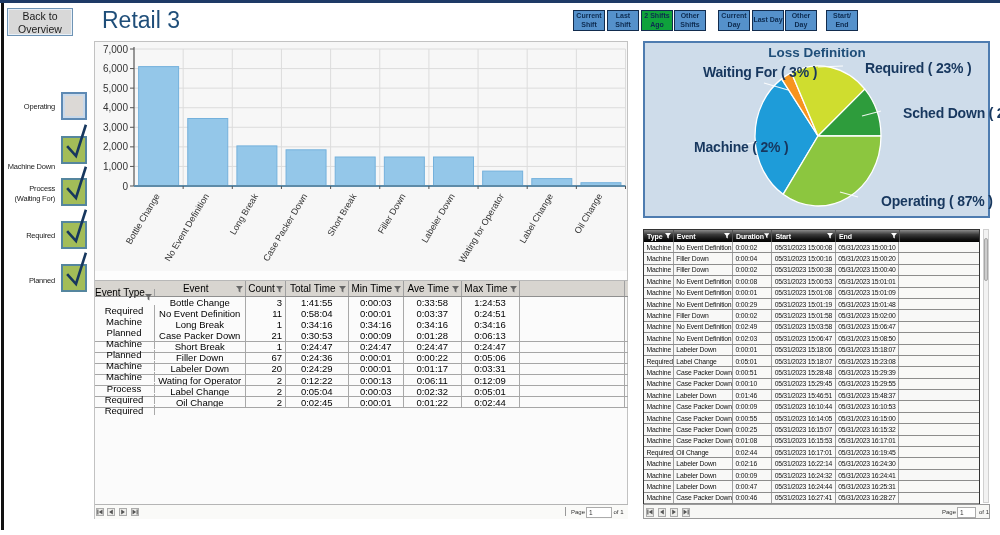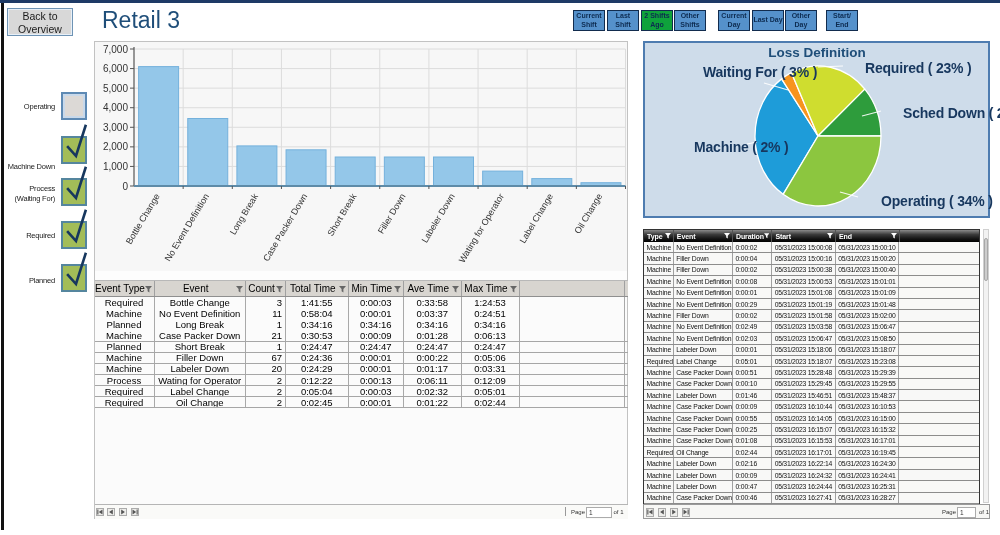--- a/index.html
+++ b/index.html
@@ -22,21 +22,21 @@
   .cbox.green { background:#A3BD58; border:2px solid #55869E; }
   
   #panel { left:94px; top:41px; width:534px; height:478px; border:1px solid #C2C2C2; background:#FBFBFB; }
   
   .ltab { font-size:9.5px; color:#000; }
   .lrow { display:flex; height:11.15px; }
   .lrow > div { border-right:1px solid #A9A9A9; height:100%; display:flex; align-items:center; justify-content:center; overflow:hidden; white-space:nowrap; }
   .lhead { display:flex; height:17px; background:#D8D5D0; border-bottom:1px solid #8F8F8F; border-top:1px solid #B8B8B8; font-size:10px; }
   .lhead > div { border-right:1px solid #A0A0A0; display:flex; align-items:center; justify-content:center; position:relative; padding-right:8px; }
   .lhead svg { position:absolute; right:2px; top:5px; }
-  .lc1{width:60px;} .lc2{width:91.5px;} .lc3{width:40px;} .lc4{width:62.5px;} .lc5{width:55.5px;} .lc6{width:57.5px;} .lc7{width:58px;} .lc8{width:105.5px;}
+  .lc1{width:60px;margin-top:8px;} .lc2{width:91.5px;} .lc3{width:40px;} .lc4{width:62.5px;} .lc5{width:55.5px;} .lc6{width:57.5px;} .lc7{width:58px;} .lc8{width:105.5px;}
   .lrow .lc3 { justify-content:flex-end; padding-right:3px; }
   .bline { border-bottom:1px solid #A6A6A6; }
   
   .pagerbtn { width:8px; height:8.5px; background:#EDEDEA; border:1px solid #ABABAB; display:flex; align-items:center; justify-content:center; font-size:5px; color:#444; line-height:1; }
   .ptext { font-size:6px; color:#333; }
   
   #piepanel { left:643px; top:41px; width:347px; height:177px; background:#CEDCEA; border:2px solid #4E7CB0; }
   #pietitle { left:643px; top:45px; width:348px; text-align:center; font-size:13.5px; font-weight:bold; color:#1F4E79; }
   .plabel { font-size:14px; font-weight:bold; color:#17375E; white-space:nowrap; letter-spacing:-0.2px;padding-left:20px; }
   
@@ -344,21 +344,21 @@
       <polyline points="121,42 145,49"></polyline>
       <polyline points="238,70 219,75"></polyline>
       <polyline points="104,103 114,101"></polyline>
       <polyline points="197,151 215,156"></polyline>
     </g>
   </svg>
   <div class="plabel abs" style="left:845px; top:60px;">Required ( 23% )</div>
   <div class="plabel abs" style="left:683px; top:64px;">Waiting For ( 3% )</div>
   <div class="plabel abs" style="left:883px; top:105px;">Sched Down ( 24% )</div>
   <div class="plabel abs" style="left:674px; top:139px;">Machine ( 2% )</div>
-  <div class="plabel abs" style="left:861px; top:193px;">Operating ( 34% )</div>
+  <div class="plabel abs" style="left:861px; top:193px;">Operating ( 87% )</div>
 
   <div class="abs rtab" style="left:643px; top:229px; width:337px; border:1px solid #333; border-bottom:none;">
     <div class="rhead">
       <div class="rc1">Type <svg width="6" height="6" viewBox="0 0 7 7">
             <path d="M0 0h7L4.4 3.1v3.4L2.6 5.2V3.1z" fill="#fff"></path>
           </svg></div>
       <div class="rc2">Event <svg width="6" height="6" viewBox="0 0 7 7">
             <path d="M0 0h7L4.4 3.1v3.4L2.6 5.2V3.1z" fill="#fff"></path>
           </svg></div>
       <div class="rc3">Duration <svg width="6" height="6" viewBox="0 0 7 7">

